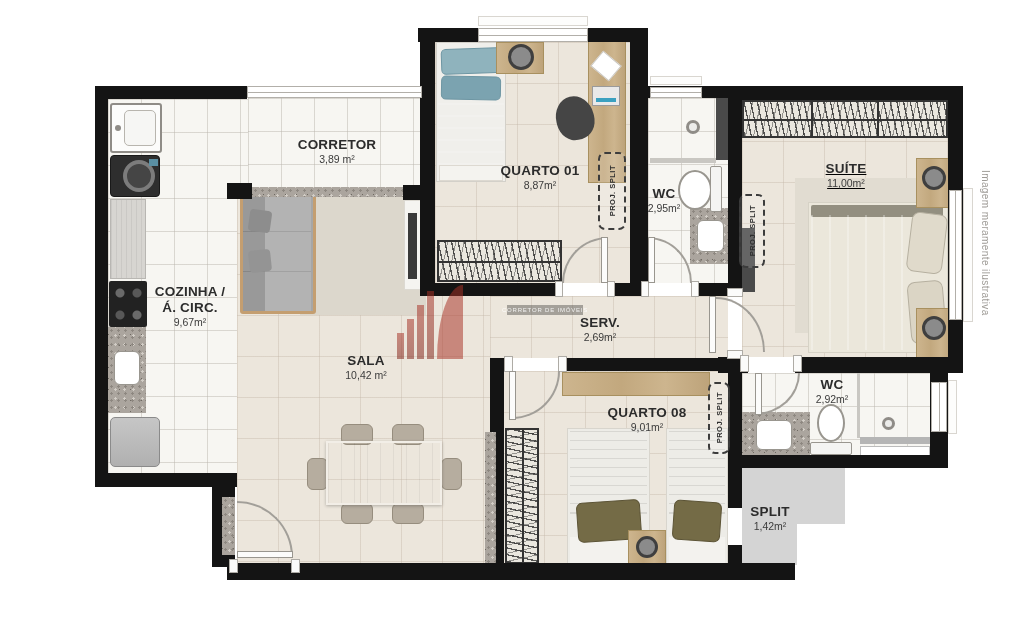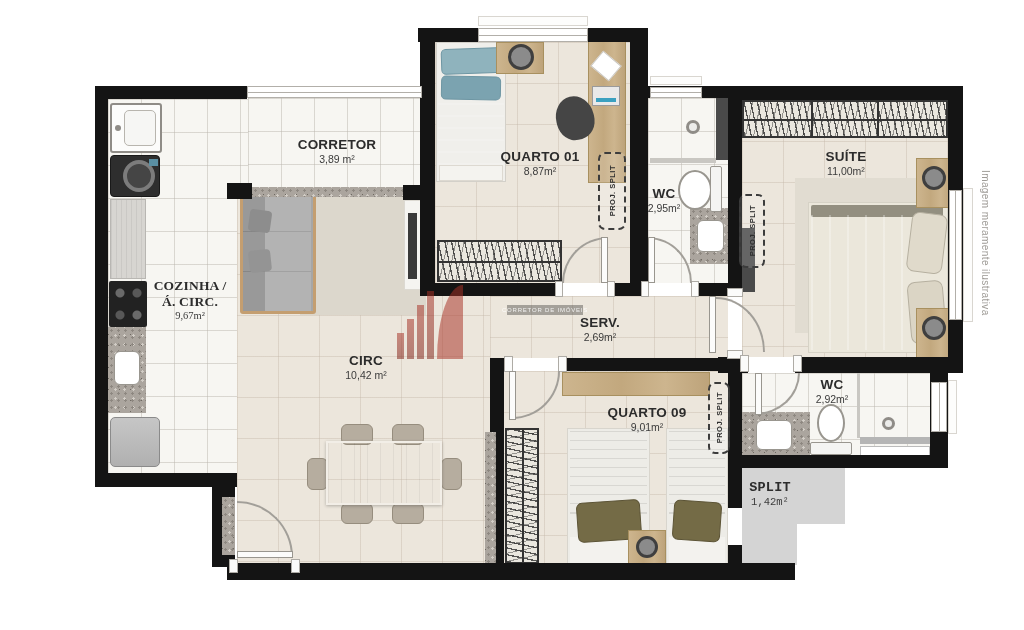--- a/index.html
+++ b/index.html
@@ -281,54 +281,54 @@
     <span class="vtext">PROJ. SPLIT</span>
   </div>
   <div class="dashedbox" style="left:708px;top:382px;width:22px;height:72px;">
     <span class="vtext">PROJ. SPLIT</span>
   </div>
 
   <div class="rlabel" style="left:337px;top:137px;">
     <div class="rname">CORRETOR</div>
     <div class="rarea">3,89 m²</div>
   </div>
-  <div class="rlabel" style="left:190px;top:278px;font-family:Liberation Serif, serif;">
+  <div class="rlabel" style="left:190px;top:284px;">
     <div class="rname">COZINHA /</div>
     <div class="rname">Á. CIRC.</div>
     <div class="rarea">9,67m²</div>
   </div>
-  <div class="rlabel" style="left:540px;top:149px;">
+  <div class="rlabel" style="left:540px;top:163px;">
     <div class="rname">QUARTO 01</div>
     <div class="rarea">8,87m²</div>
   </div>
   <div class="rlabel" style="left:664px;top:186px;">
     <div class="rname">WC</div>
     <div class="rarea">2,95m²</div>
   </div>
-  <div class="rlabel" style="left:846px;top:149px;">
+  <div class="rlabel" style="left:846px;top:161px;text-decoration:underline;">
     <div class="rname">SUÍTE</div>
     <div class="rarea">11,00m²</div>
   </div>
   <div class="rlabel" style="left:366px;top:353px;">
-    <div class="rname">CIRC</div>
+    <div class="rname">SALA</div>
     <div class="rarea">10,42 m²</div>
   </div>
   <div class="rlabel" style="left:600px;top:315px;">
     <div class="rname sm">SERV.</div>
     <div class="rarea">2,69m²</div>
   </div>
   <div class="rlabel" style="left:647px;top:405px;">
-    <div class="rname">QUARTO 09</div>
+    <div class="rname">QUARTO 08</div>
     <div class="rarea">9,01m²</div>
   </div>
   <div class="rlabel" style="left:832px;top:377px;">
     <div class="rname">WC</div>
     <div class="rarea">2,92m²</div>
   </div>
-  <div class="rlabel" style="left:770px;top:480px;font-family:Liberation Mono, monospace;">
+  <div class="rlabel" style="left:770px;top:504px;">
     <div class="rname">SPLIT</div>
     <div class="rarea">1,42m²</div>
   </div>
 
   <div id="wm">
     <div class="wm-logo">
       <div class="bar" style="left:2px;height:26px;"></div>
       <div class="bar" style="left:12px;height:40px;"></div>
       <div class="bar" style="left:22px;height:54px;"></div>
       <div class="bar" style="left:32px;height:68px;"></div>

